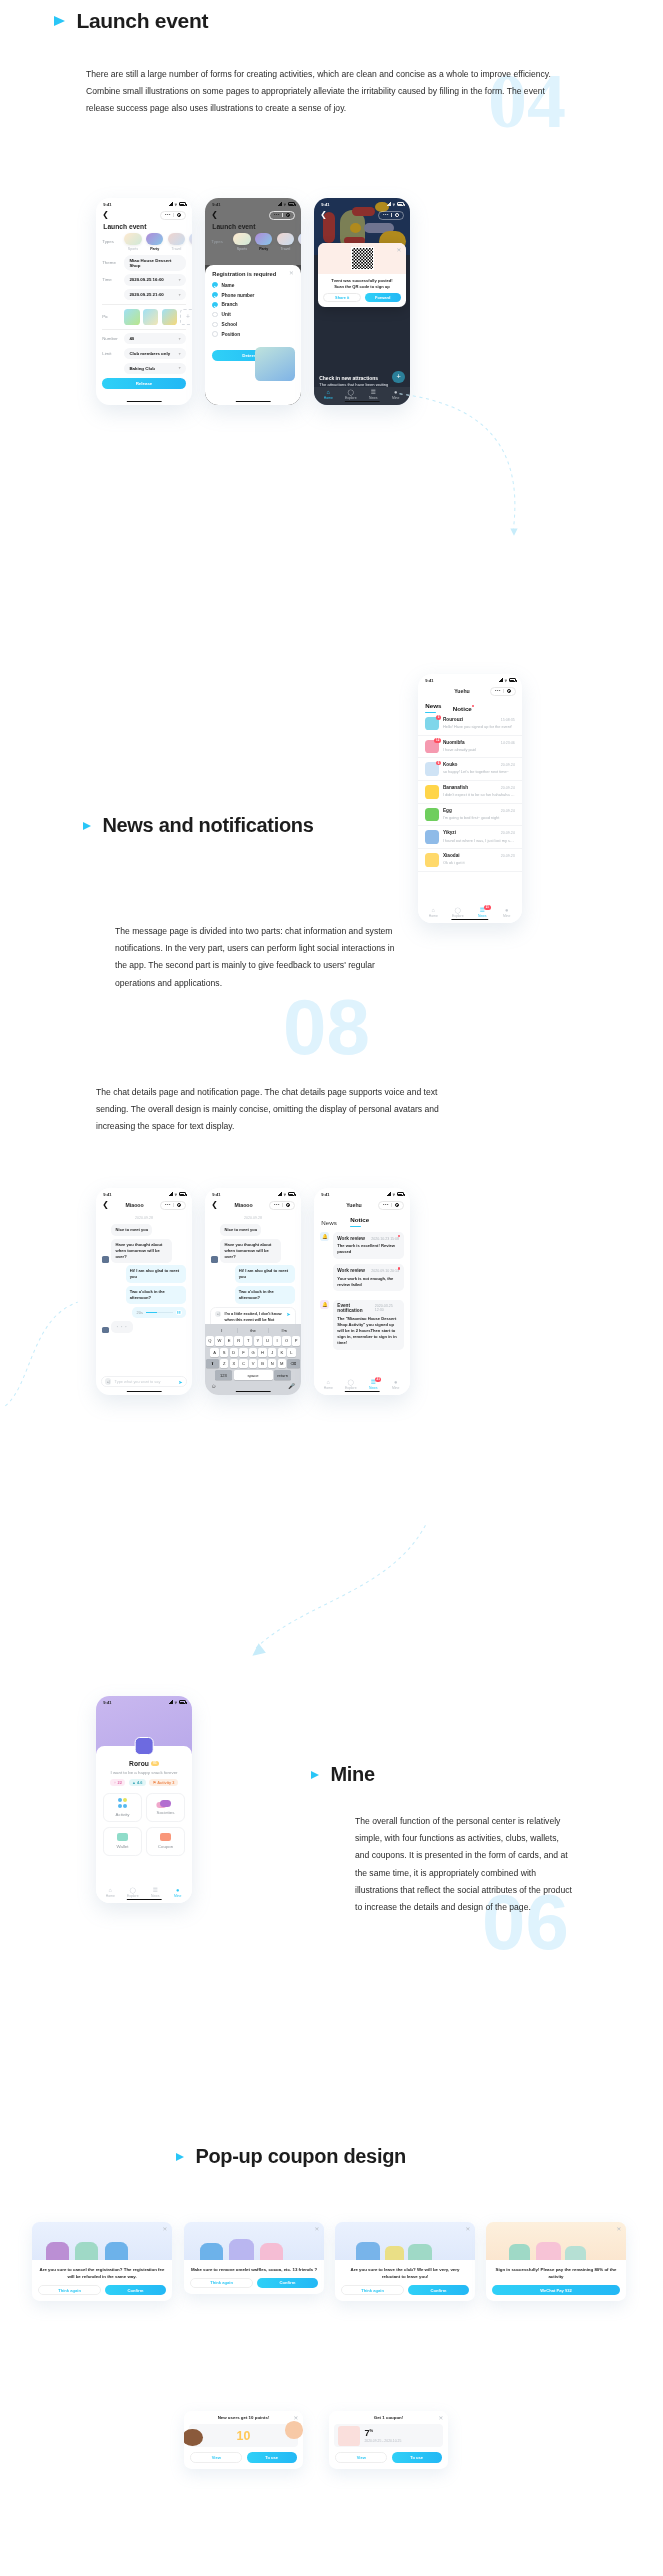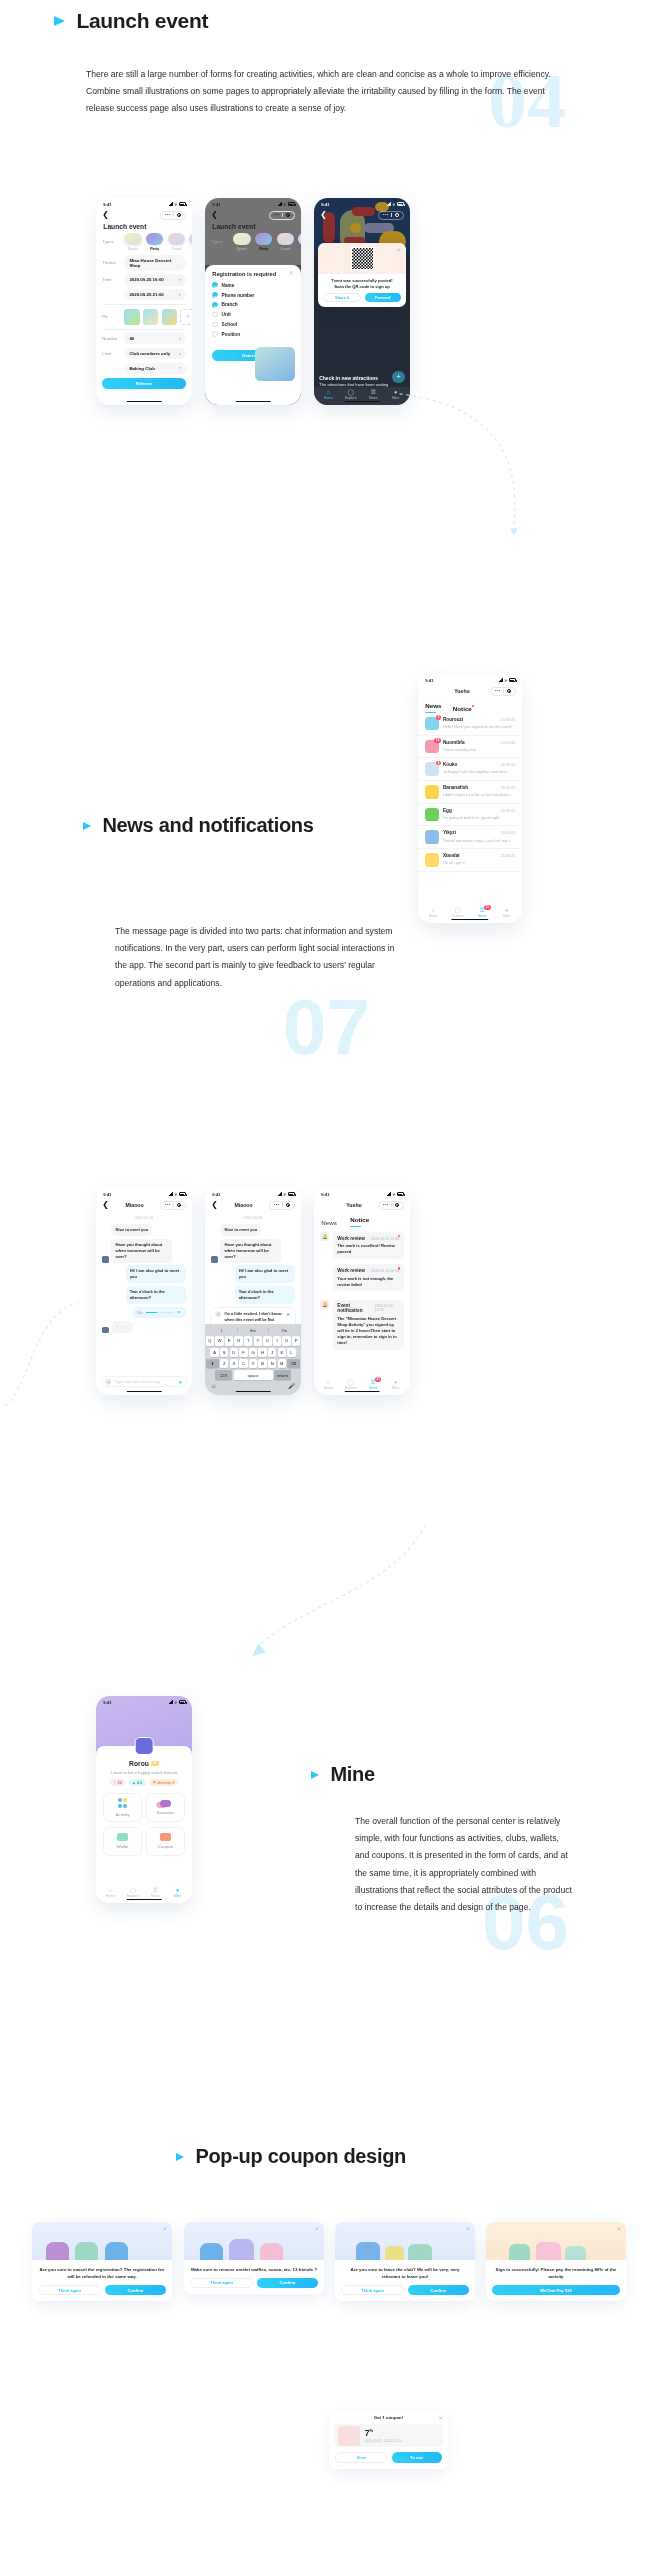--- a/index.html
+++ b/index.html
@@ -446,21 +446,21 @@
 
   <svg style="position:absolute;left:394px;top:373px;width:156px;height:171px;" viewBox="0 0 300 330" width="156" height="171">
     <path d="M10,40 C160,60 250,130 230,300" stroke="#c7ecfa" stroke-width="2" stroke-dasharray="6 7" fill="none"></path>
     <polygon points="224,300 238,300 231,314" fill="#c7ecfa"></polygon>
   </svg>
 
   <div style="position:absolute;left:83px;top:814px;" class="sec-head">
     <span class="arrow-ico sm"></span>
     <span class="sec-title">News and notifications</span>
   </div>
-  <div class="watermark" style="left:283px;top:988px;">07</div>
+  <div class="watermark" style="left:283px;top:988px;">08</div>
   <div class="body-copy" style="position:absolute;left:115px;top:923px;width:280px;z-index:1;">The message page is divided into two parts: chat information and system notifications. In the very part, users can perform light social interactions in the app. The second part is mainly to give feedback to users' regular operations and applications.</div>
 
   <div class="phone" style="left:418px;top:674px;width:104px;height:249px;">
     <div class="statusbar">
       <span>9:41</span>
       <span class="sb-icons">
           <span class="sig">
             <i></i>
             <i></i>
             <i></i>
@@ -565,20 +565,21 @@
 
     <div class="tabbar">
       <div class="tab"><span class="gl">⌂</span><span>Home</span></div>
       <div class="tab"><span class="gl">◯</span><span>Explore</span></div>
       <div class="tab on"><span class="bdg">21</span><span class="gl">☰</span><span>News</span></div>
       <div class="tab"><span class="gl">●</span><span>Mine</span></div>
     </div>
     <div class="homebar"></div>
   </div>
 
+  <div class="body-copy" style="position:absolute;left:96px;top:1084px;width:363px;">The chat details page and notification page. The chat details page supports voice and text sending. The overall design is mainly concise, omitting the display of personal avatars and increasing the space for text display.</div>
 
   <div class="phone" style="left:96px;top:1188px;width:96px;height:207px;">
     <div class="statusbar">
       <span>9:41</span>
       <span class="sb-icons">
           <span class="sig">
             <i></i>
             <i></i>
             <i></i>
             <i></i>
@@ -928,20 +929,33 @@
       <i style="position:absolute;left:23px;bottom:0;width:21px;height:15.6px;background:#9fd9c6;border-radius:6.2px 6.2px 0 0;display:block;"></i>
       <i style="position:absolute;left:50px;bottom:0;width:25px;height:17.6px;background:#f7c3d6;border-radius:6.2px 6.2px 0 0;display:block;"></i>
       <i style="position:absolute;left:79px;bottom:0;width:21px;height:14.5px;background:#b6e0d4;border-radius:6.2px 6.2px 0 0;display:block;"></i>
     </div>
     <div class="pop-txt">Sign in successfully! Please pay the remaining 80% of the activity</div>
     <div class="pop-btns">
       <div class="btn-fill single">WeChat Pay ¥32</div>
     </div>
   </div>
 
+  <div class="pop2" style="left:184px;top:2411px;width:119px;">
+    <span class="pop-x">✕</span>
+    <div class="t">New users get 10 points!</div>
+    <div class="band">
+      <i style="position:absolute;left:-7.3px;bottom:1px;width:21px;height:17.6px;background:#8a5a3b;border-radius:50%;display:block;"></i>
+      <i style="position:absolute;right:-5.2px;top:-3.1px;width:17.6px;height:17.6px;background:#f7c9a6;border-radius:50%;display:block;"></i>
+      <span class="pts">10</span>
+    </div>
+    <div class="pop-btns" style="padding:5.2px 6.2px 6.2px">
+      <div class="btn-ghost" style="border:0.5px solid #eee">View</div>
+      <div class="btn-fill">To use</div>
+    </div>
+  </div>
 
   <div class="pop2" style="left:329px;top:2411px;width:119px;">
     <span class="pop-x">✕</span>
     <div class="t">Get 1 coupon!</div>
     <div class="band">
       <div class="cpn">
         <span class="thumb"></span>
         <span>
           <span class="pct"><span>7</span><sup>%</sup></span>
           <span class="rng" style="display:block">2020.09.25 - 2020.10.25</span>

